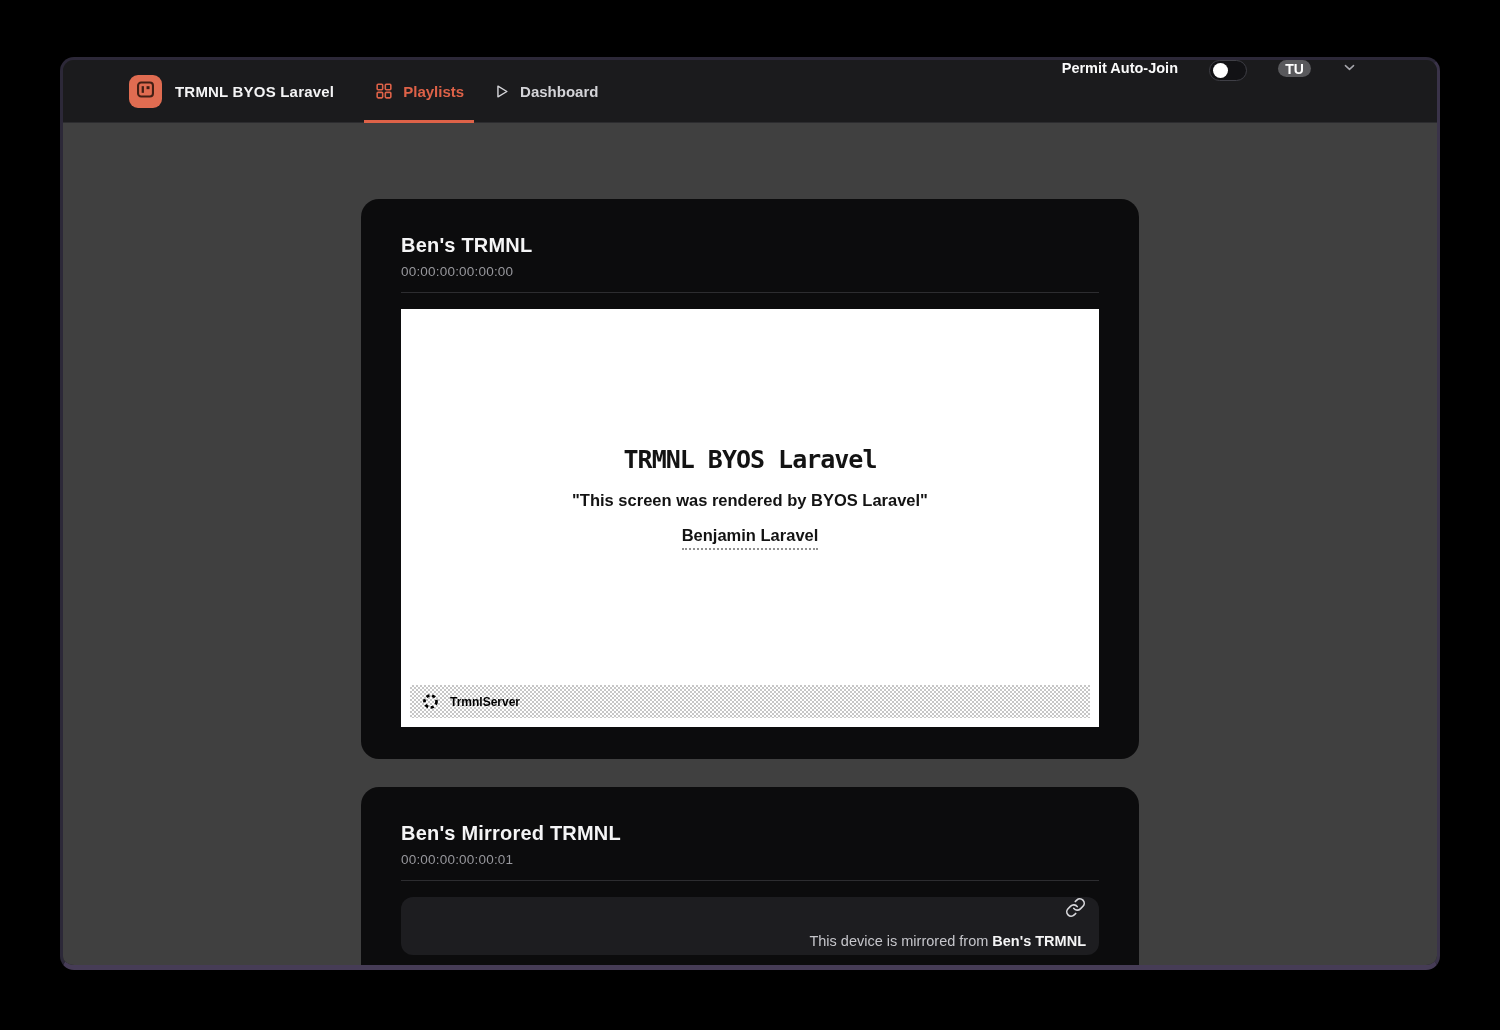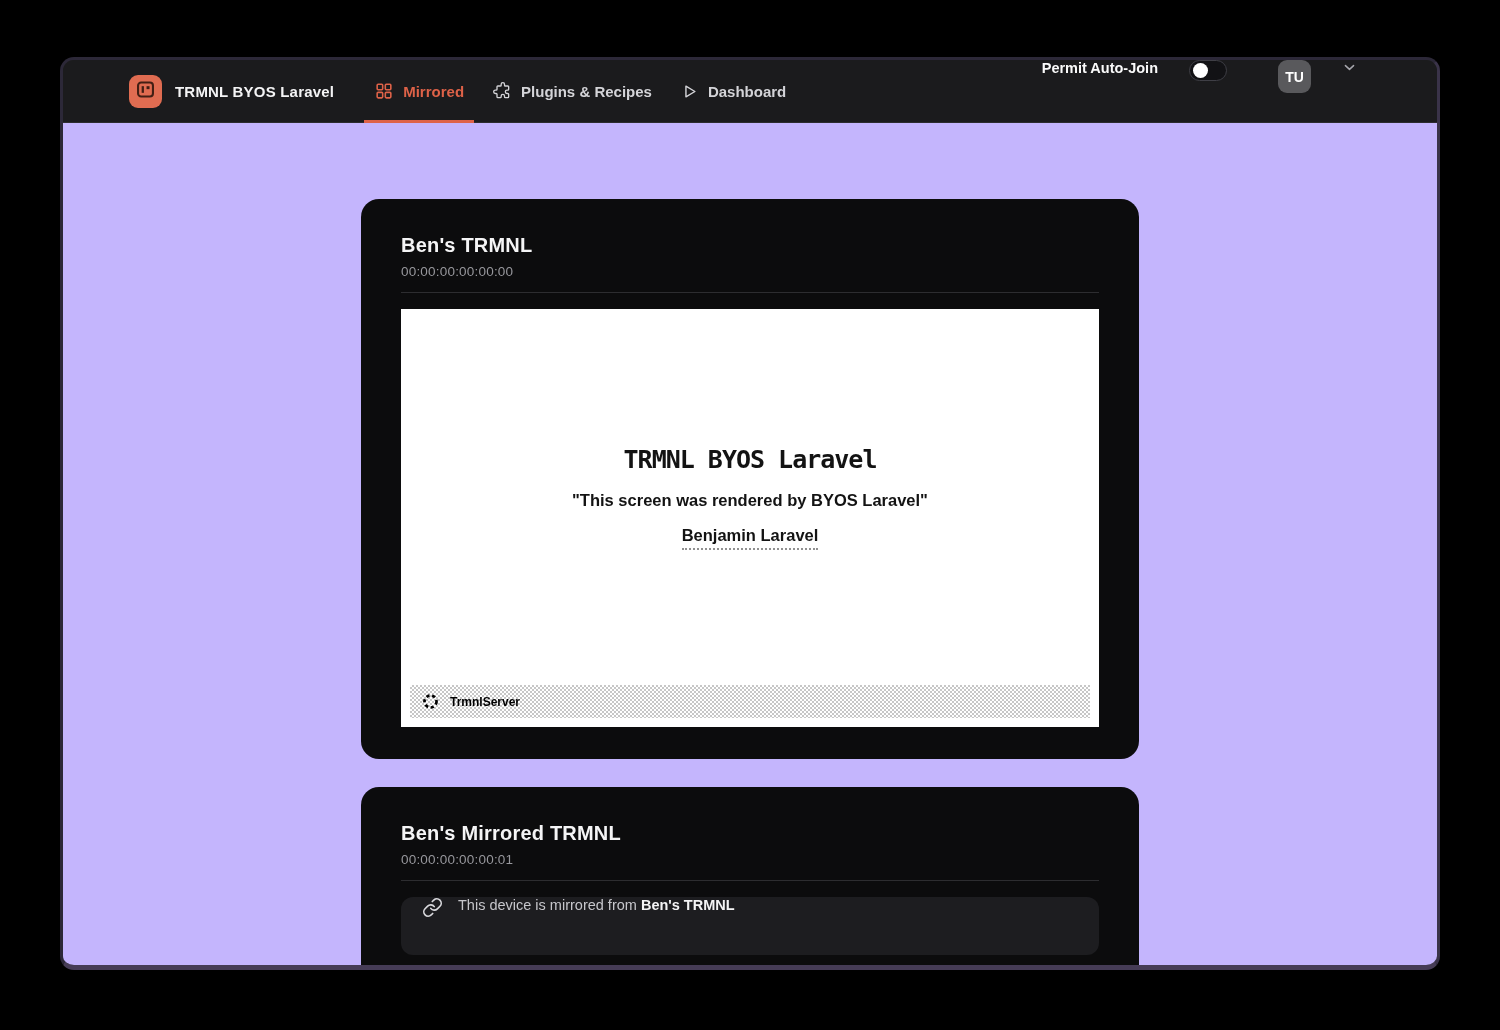--- a/index.html
+++ b/index.html
@@ -34,27 +34,27 @@
   .nav-item.active { color:#de6248; border-bottom-color:#de6248; }
 
   .nav-right { display:flex; align-items:flex-start; gap:31px; }
   .paj-label { font-size:14.5px; font-weight:600; color:#fafafa; white-space:nowrap; }
   .toggle {
     width:38px; height:21px; border-radius:11px; background:#121215;
     border:1px solid #3f3f46; position:relative; cursor:pointer; flex:none;
   }
   .knob { width:15px; height:15px; border-radius:50%; background:#fff; position:absolute; left:3px; top:2px; }
   .avatar {
-    width:33px; height:33px; border-radius:9px; background:#59595c; color:#fff;
-    font-weight:600; font-size:14px; display:flex; align-items:center; justify-content:center; cursor:pointer; flex:none;margin-left:20px;
+    width:33px; height:17px; border-radius:9px; background:#59595c; color:#fff;
+    font-weight:600; font-size:14px; display:flex; align-items:center; justify-content:center; cursor:pointer; flex:none;
   }
   .chevron { display:flex; align-items:center; cursor:pointer; }
 
   
-  .content { height:845px; background:#c4b5fd; padding-top:76px; overflow:hidden; }
+  .content { height:845px; background:#404040; padding-top:76px; overflow:hidden; }
   .card {
     width:778px; margin:0 auto; background:#0c0c0d; border-radius:18px;
     padding:35px 40px 32px;
   }
   .card h2 { font-size:20px; font-weight:600; color:#f5f5f6; letter-spacing:.2px; line-height:1.1; }
   .mac { margin-top:8px; font-size:13.5px; color:#97979c; letter-spacing:.2px; }
   .card hr { border:none; border-top:1px solid #2d2d30; margin:13px 0 0; }
 
   .screen { margin-top:16px; height:418px; background:#fff; position:relative; }
   .screen-inner {
@@ -76,22 +76,22 @@
     display:flex; align-items:center; gap:10px; padding:0 11px;
     background:repeating-conic-gradient(#c7c7c7 0% 25%, #ffffff 0% 50%);
     background-size:4px 4px;
     color:#000; font-weight:700; font-size:12px;
   }
   .screen-label svg { display:block; }
 
   .card-mirror { margin-top:28px; }
   .mirror-note {
     margin-top:16px; height:58px; background:#1d1d20; border-radius:12px;
-    display:flex; align-items:flex-start; gap:15px; padding:0 21px;
-    font-size:14.5px; color:#c6c6cb;
+    display:flex; align-items:flex-end; gap:15px; padding:0 13px;
+    font-size:14.5px; color:#c6c6cb;flex-direction:column;
   }
   .mirror-note .strong { color:#f4f4f5; font-weight:600; }
   .mirror-note svg { display:block; flex:none; }
 </style>
 </head>
 <body>
 
 <div class="stage">
   <div class="window">
 
@@ -111,29 +111,21 @@
         <nav class="nav-items">
           <a class="nav-item active">
             <span>
               <svg width="20" height="20" viewBox="0 0 24 24" fill="none" stroke="currentColor" stroke-width="1.9">
                 <rect x="3.8" y="3.8" width="6.6" height="6.6" rx="1.2"></rect>
                 <rect x="13.6" y="3.8" width="6.6" height="6.6" rx="1.2"></rect>
                 <rect x="3.8" y="13.6" width="6.6" height="6.6" rx="1.2"></rect>
                 <rect x="13.6" y="13.6" width="6.6" height="6.6" rx="1.2"></rect>
               </svg>
             </span>
-            <span>Mirrored</span>
-          </a>
-          <a class="nav-item">
-            <span>
-              <svg width="20" height="20" viewBox="0 0 24 24" fill="none" stroke="currentColor" stroke-width="1.6" stroke-linejoin="round">
-                <path d="M11 4a2 2 0 1 1 4 0v1a1 1 0 0 0 1 1h3a1 1 0 0 1 1 1v3a1 1 0 0 1-1 1h-1a2 2 0 1 0 0 4h1a1 1 0 0 1 1 1v3a1 1 0 0 1-1 1h-3a1 1 0 0 1-1-1v-1a2 2 0 1 0-4 0v1a1 1 0 0 1-1 1H7a1 1 0 0 1-1-1v-3a1 1 0 0 0-1-1H4a2 2 0 1 1 0-4h1a1 1 0 0 0 1-1V7a1 1 0 0 1 1-1h3a1 1 0 0 0 1-1V4z"></path>
-              </svg>
-            </span>
-            <span>Plugins &amp; Recipes</span>
+            <span>Playlists</span>
           </a>
           <a class="nav-item">
             <span>
               <svg width="19" height="19" viewBox="0 0 24 24" fill="none" stroke="currentColor" stroke-width="1.8" stroke-linejoin="round">
                 <path d="M7.5 5.3v13.4L18.8 12 7.5 5.3z"></path>
               </svg>
             </span>
             <span>Dashboard</span>
           </a>
         </nav>

